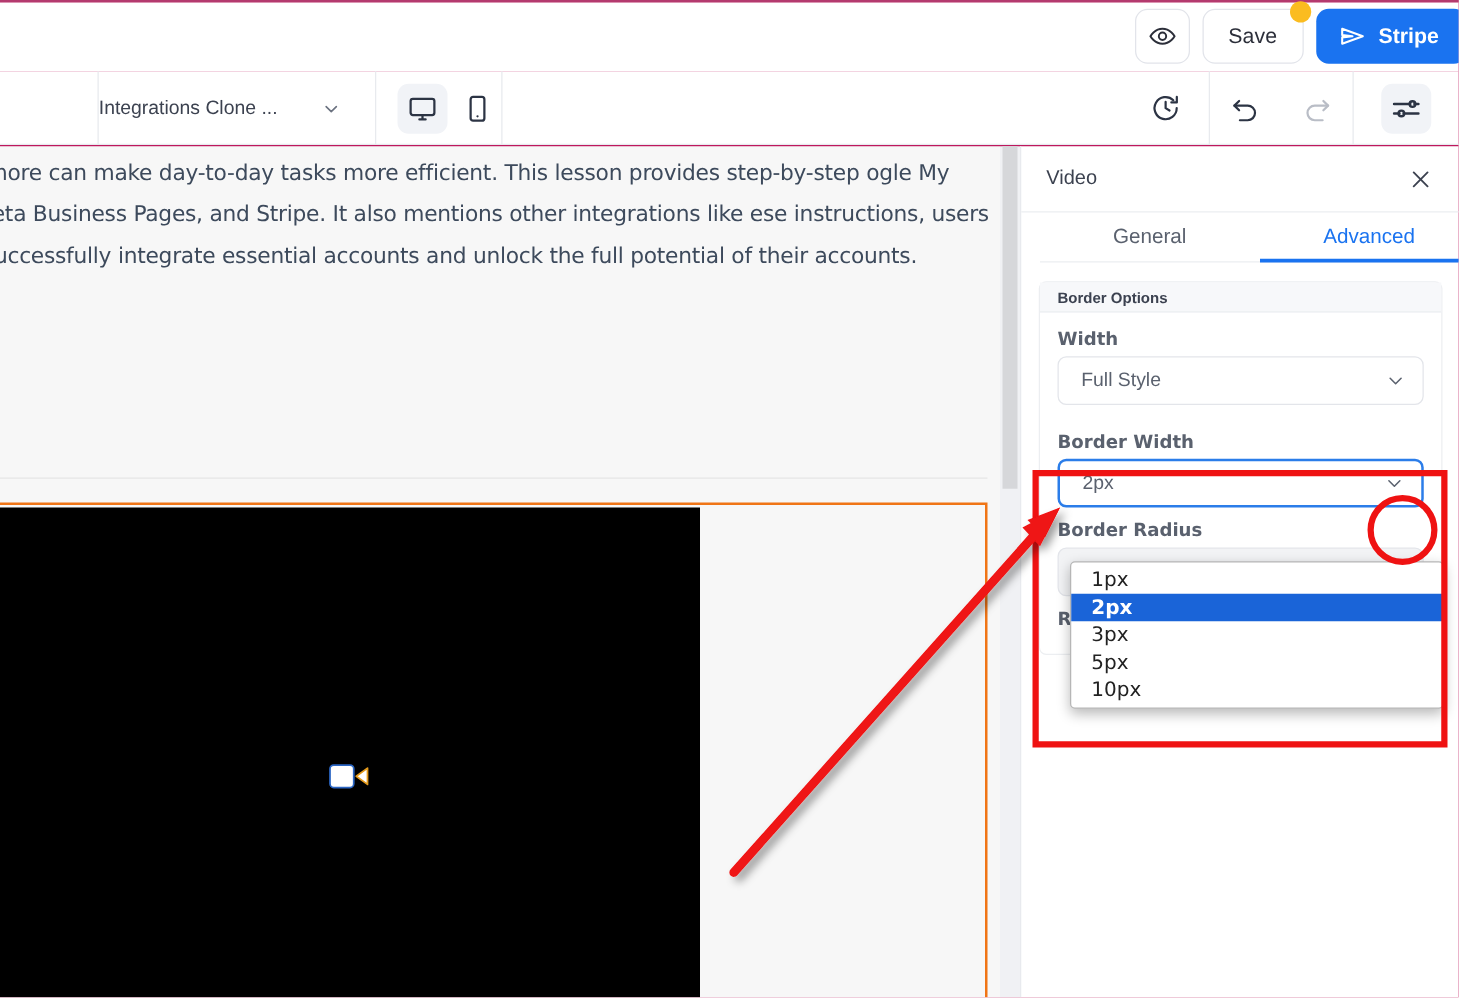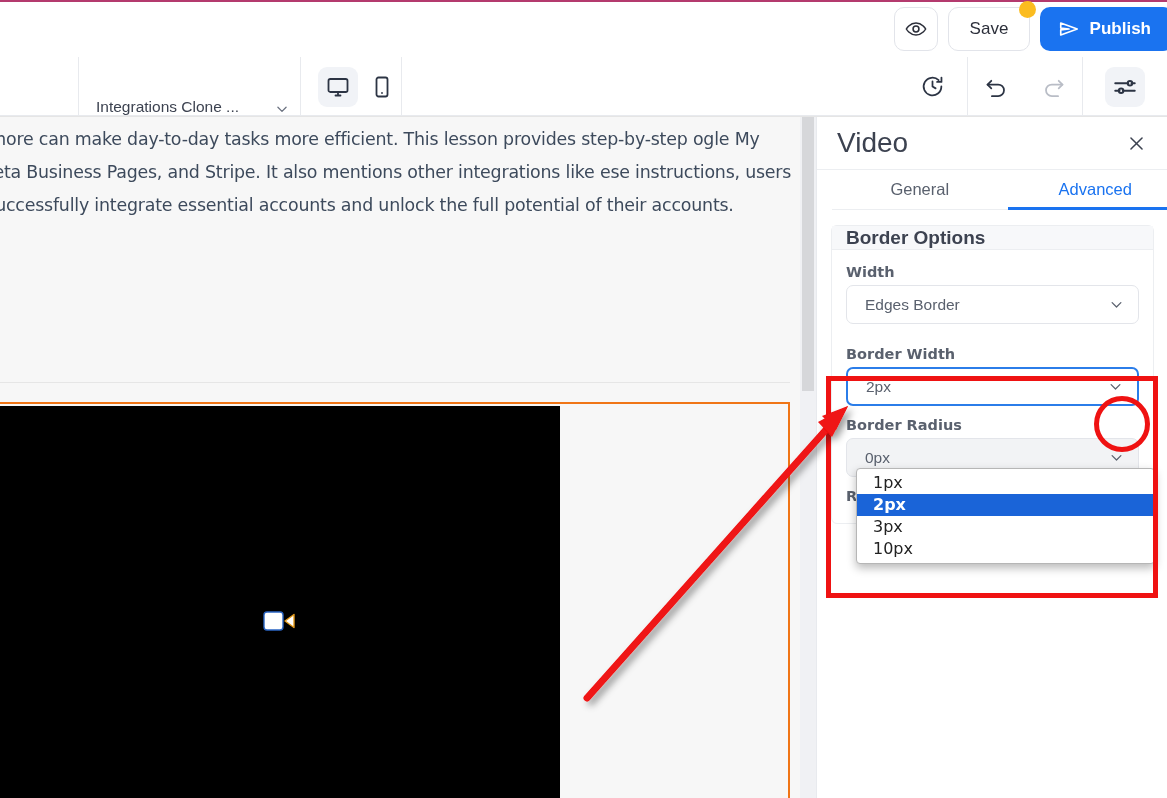--- a/index.html
+++ b/index.html
@@ -5,21 +5,21 @@
   html, body {
     margin: 0; padding: 0;
     width: 1167px; height: 798px;
     overflow: hidden;
     background: #ffffff;
     font-family: "Liberation Sans", sans-serif;
     -webkit-font-smoothing: antialiased;
   }
   * { box-sizing: border-box; }
 
-  #root { position: relative; width: 1167px; height: 798px; overflow: hidden; background:#e5e5e5; }
+  #root { position: relative; width: 1167px; height: 798px; overflow: hidden; background:#be185d; }
 
   
   .top-rule {
     position:absolute; left:0; top:0; width:1167px; height:2px;
     background:#b43a6e;
   }
 
   
   .header-bar {
     position:absolute; left:0; top:2px; width:1167px; height:55px;
@@ -53,22 +53,22 @@
   }
 
   
   .subheader {
     position:absolute; left:0; top:57px; width:1167px; height:59px;
     background:#ffffff; border-bottom:1px solid #e8eaee;
   }
   .vdiv { position:absolute; top:0; width:1px; height:59px; background:#e8eaee; }
 
   .page-select {
-    position:absolute; left:78px; top:0; height:59px;
-    display:flex; align-items:flex-end; gap:36px; padding:0 18px;
+    position:absolute; left:61px; top:0; height:59px;
+    display:flex; align-items:center; gap:36px; padding:0 18px;
     cursor:pointer;
   }
   .page-select .label { font-size:15.5px; color:#3c4250; white-space:nowrap; }
 
   .device-group {
     position:absolute; left:318px; top:0; height:59px;
     display:flex; align-items:center; gap:4px;
   }
   .dev-btn {
     width:40px; height:40px; border-radius:9px; background:transparent;
@@ -127,21 +127,21 @@
   
   .panel {
     position:absolute; left:816px; top:117px; width:351px; height:681px;
     background:#ffffff; border-left:1px solid #e8eaee;
   }
   .panel-head {
     position:absolute; left:0; top:0; width:351px; height:53px;
     display:flex; align-items:center; justify-content:space-between;
     padding:0 20px 0 20px; border-bottom:1px solid #eceef1;
   }
-  .panel-title { font-size:28px; color:#3c4250; }
+  .panel-title { font-size:16px; color:#3c4250; }
   .panel-close { cursor:pointer; width:24px; height:24px; display:flex;align-items:center;justify-content:center;}
 
   .panel-tabs {
     position:absolute; left:15px; top:53px; width:351px; height:40px;
     display:flex; border-bottom:1px solid #eceef1;
   }
   .ptab {
     flex:1; display:flex; align-items:center; justify-content:center;
     font-size:16.5px; color:#5a616e; cursor:pointer; position:relative;
   }
@@ -155,21 +155,21 @@
     overflow:hidden;
   }
 
   .card {
     position:absolute; left:14px; top:0; width:323px;
     border:1px solid #eceef1; border-radius:6px; background:#fff;
   }
   .card-head {
     height:24px; background:#f7f8fa; border-bottom:1px solid #eceef1;
     display:flex; align-items:center; padding:0 14px;
-    font-size:19px; font-weight:bold; color:#3c4250;
+    font-size:12px; font-weight:bold; color:#3c4250;
   }
   .fld { padding:0 14px; }
   .fld-label {
     font-size:14.5px; color:#5a616e; margin-bottom:5px; font-weight:bold;
     font-family:"DejaVu Sans", sans-serif;
   }
   .select-box {
     height:39px; border:1px solid #e3e5ea; border-radius:7px; background:#fff;
     display:flex; align-items:center; justify-content:space-between;
     padding:0 14px 0 18px; font-size:15.5px; color:#5a616e; cursor:pointer;
@@ -177,21 +177,20 @@
   .select-box.focused { border:2px solid #2b7de9; }
   .select-box.disabled { background:#f2f3f5; }
 
   
   .dropdown-list {
     position:absolute; left:856px; top:449px; width:299px;
     background:#ffffff; border:1px solid #b6b6b6; border-radius:4px;
     box-shadow:0 4px 10px rgba(0,0,0,.28);
     padding:3px 0; z-index:40;
     font-family:"DejaVu Sans", sans-serif;
-    margin-top:19px;
   }
   .dd-item {
     height:22px; display:flex; align-items:center; padding:0 0 0 16px;
     font-size:16px; color:#222; cursor:pointer; line-height:22px;
   }
   .dd-item.selected { background:#1a64d8; color:#fff; font-weight:bold; }
 
   
   .anno-rect {
     position:absolute; left:826px; top:376px; width:332px; height:222px;
@@ -222,21 +221,21 @@
 
       <div class="save-btn">
         <span>Save</span>
         <span class="save-dot"></span>
       </div>
 
       <div class="publish-btn">
         <svg width="22" height="22" viewBox="0 0 24 24" fill="none" stroke="#ffffff" stroke-width="1.8" stroke-linejoin="round">
           <path d="M3 5.5 21 12 3 18.5 3 13l9-1-9-1z"></path>
         </svg>
-        <span>Publish</span>
+        <span>Stripe</span>
       </div>
 
     </div>
   </div>
 
   <div class="subheader">
     <div class="vdiv" style="left:78px"></div>
     <div class="vdiv" style="left:300px"></div>
     <div class="vdiv" style="left:401px"></div>
 
@@ -329,21 +328,21 @@
     </div>
 
     <div class="panel-body">
 
       <div class="card" style="top:14px; padding-bottom:14px;">
         <div class="card-head">Border Options</div>
 
         <div class="fld" style="margin-top:14px;">
           <div class="fld-label">Width</div>
           <div class="select-box">
-            <span>Edges Border</span>
+            <span>Full Style</span>
             <svg width="15" height="15" viewBox="0 0 24 24" fill="none" stroke="#5a616e" stroke-width="2" stroke-linecap="round" stroke-linejoin="round">
               <path d="M5 9l7 7 7-7"></path>
             </svg>
           </div>
         </div>
 
         <div class="fld" style="margin-top:11px;">
         </div>
 
         <div class="fld" style="margin-top:22px;">
@@ -376,20 +375,21 @@
         
       </div>
 
     </div>
   </div>
 
   <div class="dropdown-list">
     <div class="dd-item">1px</div>
     <div class="dd-item selected">2px</div>
     <div class="dd-item">3px</div>
+    <div class="dd-item">5px</div>
     <div class="dd-item">10px</div>
   </div>
 
   <div class="anno-rect"></div>
   <div class="anno-circle"></div>
   <svg class="anno-arrow" viewBox="0 0 320 340">
     <defs>
       <filter id="sh" x="-40%" y="-40%" width="200%" height="200%">
         <feDropShadow dx="4" dy="4" stdDeviation="3.5" flood-color="#000" flood-opacity="0.38"></feDropShadow>
       </filter>

